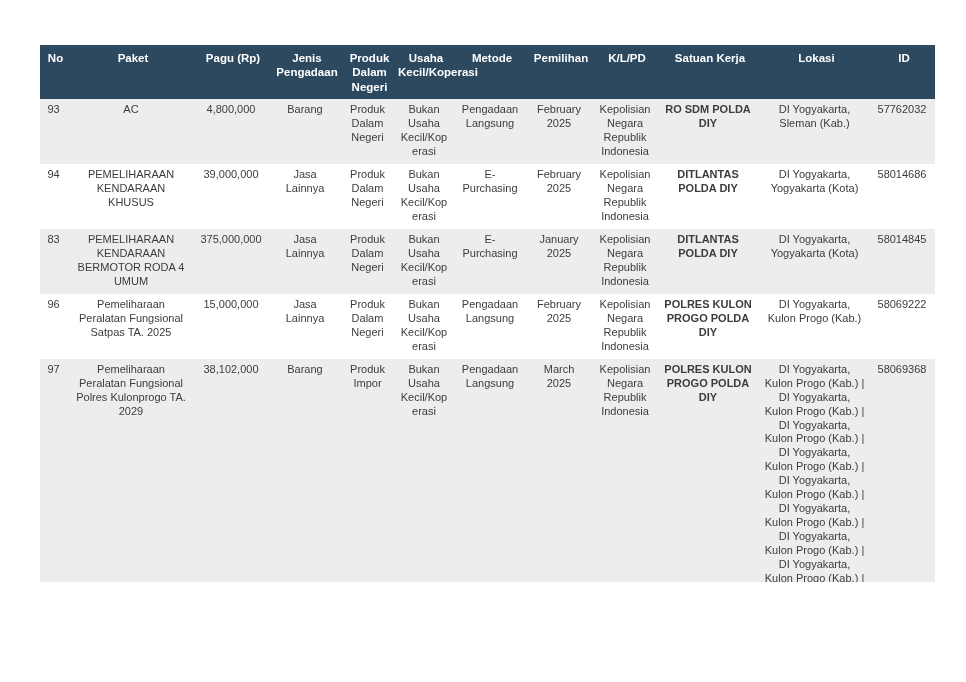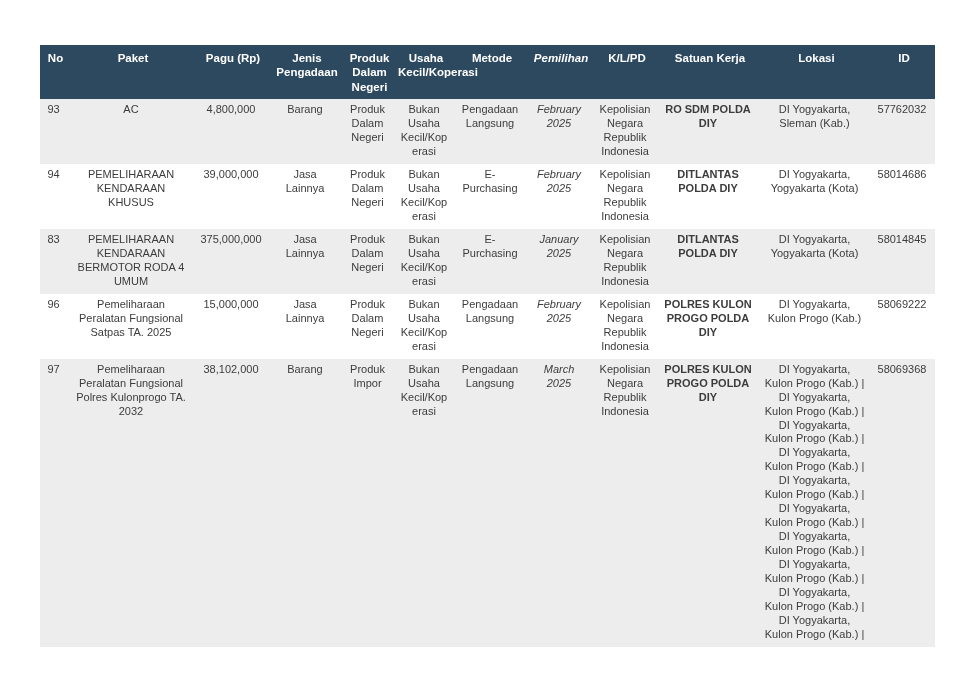--- a/index.html
+++ b/index.html
@@ -2,21 +2,21 @@
 <html style="--header-bg: #2d4960; --header-text: #ffffff; --stripe-bg: #ededed; --row-bg: #ffffff; --body-text: #3c3c3c;"><head>
 <meta charset="utf-8">
 <style>
   * { box-sizing: border-box; }
   html, body {
     margin: 0; padding: 0;
     width: 966px; height: 682px;
     background: #ffffff;
     font-family: "Liberation Sans", sans-serif;
   }
-  .page { position: relative; width: 966px; height: 682px; overflow: hidden; background: #ffffff; }
+  .page { position: relative; width: 966px; height: 582px; overflow: hidden; background: #ffffff; }
   .table-wrap { position: absolute; left: 40px; top: 45px; }
   table.proc {
     border-collapse: collapse;
     table-layout: fixed;
     width: 895px;
     font-size: 11px;
     color: var(--body-text, #3c3c3c);
   }
   table.proc th {
     background: var(--header-bg, #2d4960);
@@ -38,21 +38,21 @@
   tr.stripe-odd td { background: var(--stripe-bg, #ededed); }
   tr.stripe-even td { background: var(--row-bg, #ffffff); }
   
   .col-no { width: 31px; }
   .col-paket { width: 124px; margin-top: 8px; }
   .col-pagu { width: 76px; }
   .col-jenis_pengadaan { width: 72px; }
   .col-produk_dalam_negeri { width: 53px; margin-top: 36px; }
   .col-usaha_kecil_koperasi { width: 60px; margin-top: 47px; }
   .col-metode { width: 72px; }
-  .col-pemilihan { width: 66px; font-style: italic; }
+  .col-pemilihan { width: 66px; }
   .col-klpd { width: 66px; }
   .col-satuan_kerja { width: 100px; font-weight: bold; }
   .col-lokasi { width: 113px; margin-left: 48px; }
   .col-id { width: 62px; }
 </style>
 </head>
 <body>
 
 <div class="page">
   <div class="table-wrap">
@@ -125,21 +125,21 @@
             <td class="col-usaha_kecil_koperasi">Bukan Usaha Kecil/Koperasi</td>
             <td class="col-metode">Pengadaan Langsung</td>
             <td class="col-pemilihan">February 2025</td>
             <td class="col-klpd">Kepolisian Negara Republik Indonesia</td>
             <td class="col-satuan_kerja">POLRES KULON PROGO POLDA DIY</td>
             <td class="col-lokasi">DI Yogyakarta, Kulon Progo (Kab.)</td>
             <td class="col-id">58069222</td>
           </tr>
           <tr class="stripe-odd">
             <td class="col-no">97</td>
-            <td class="col-paket">Pemeliharaan Peralatan Fungsional Polres Kulonprogo TA. 2032</td>
+            <td class="col-paket">Pemeliharaan Peralatan Fungsional Polres Kulonprogo TA. 2029</td>
             <td class="col-pagu">38,102,000</td>
             <td class="col-jenis_pengadaan">Barang</td>
             <td class="col-produk_dalam_negeri">Produk Impor</td>
             <td class="col-usaha_kecil_koperasi">Bukan Usaha Kecil/Koperasi</td>
             <td class="col-metode">Pengadaan Langsung</td>
             <td class="col-pemilihan">March 2025</td>
             <td class="col-klpd">Kepolisian Negara Republik Indonesia</td>
             <td class="col-satuan_kerja">POLRES KULON PROGO POLDA DIY</td>
             <td class="col-lokasi">DI Yogyakarta, Kulon Progo (Kab.) | DI Yogyakarta, Kulon Progo (Kab.) | DI Yogyakarta, Kulon Progo (Kab.) | DI Yogyakarta, Kulon Progo (Kab.) | DI Yogyakarta, Kulon Progo (Kab.) | DI Yogyakarta, Kulon Progo (Kab.) | DI Yogyakarta, Kulon Progo (Kab.) | DI Yogyakarta, Kulon Progo (Kab.) | DI Yogyakarta, Kulon Progo (Kab.) | DI Yogyakarta, Kulon Progo (Kab.) |</td>
             <td class="col-id">58069368</td>

